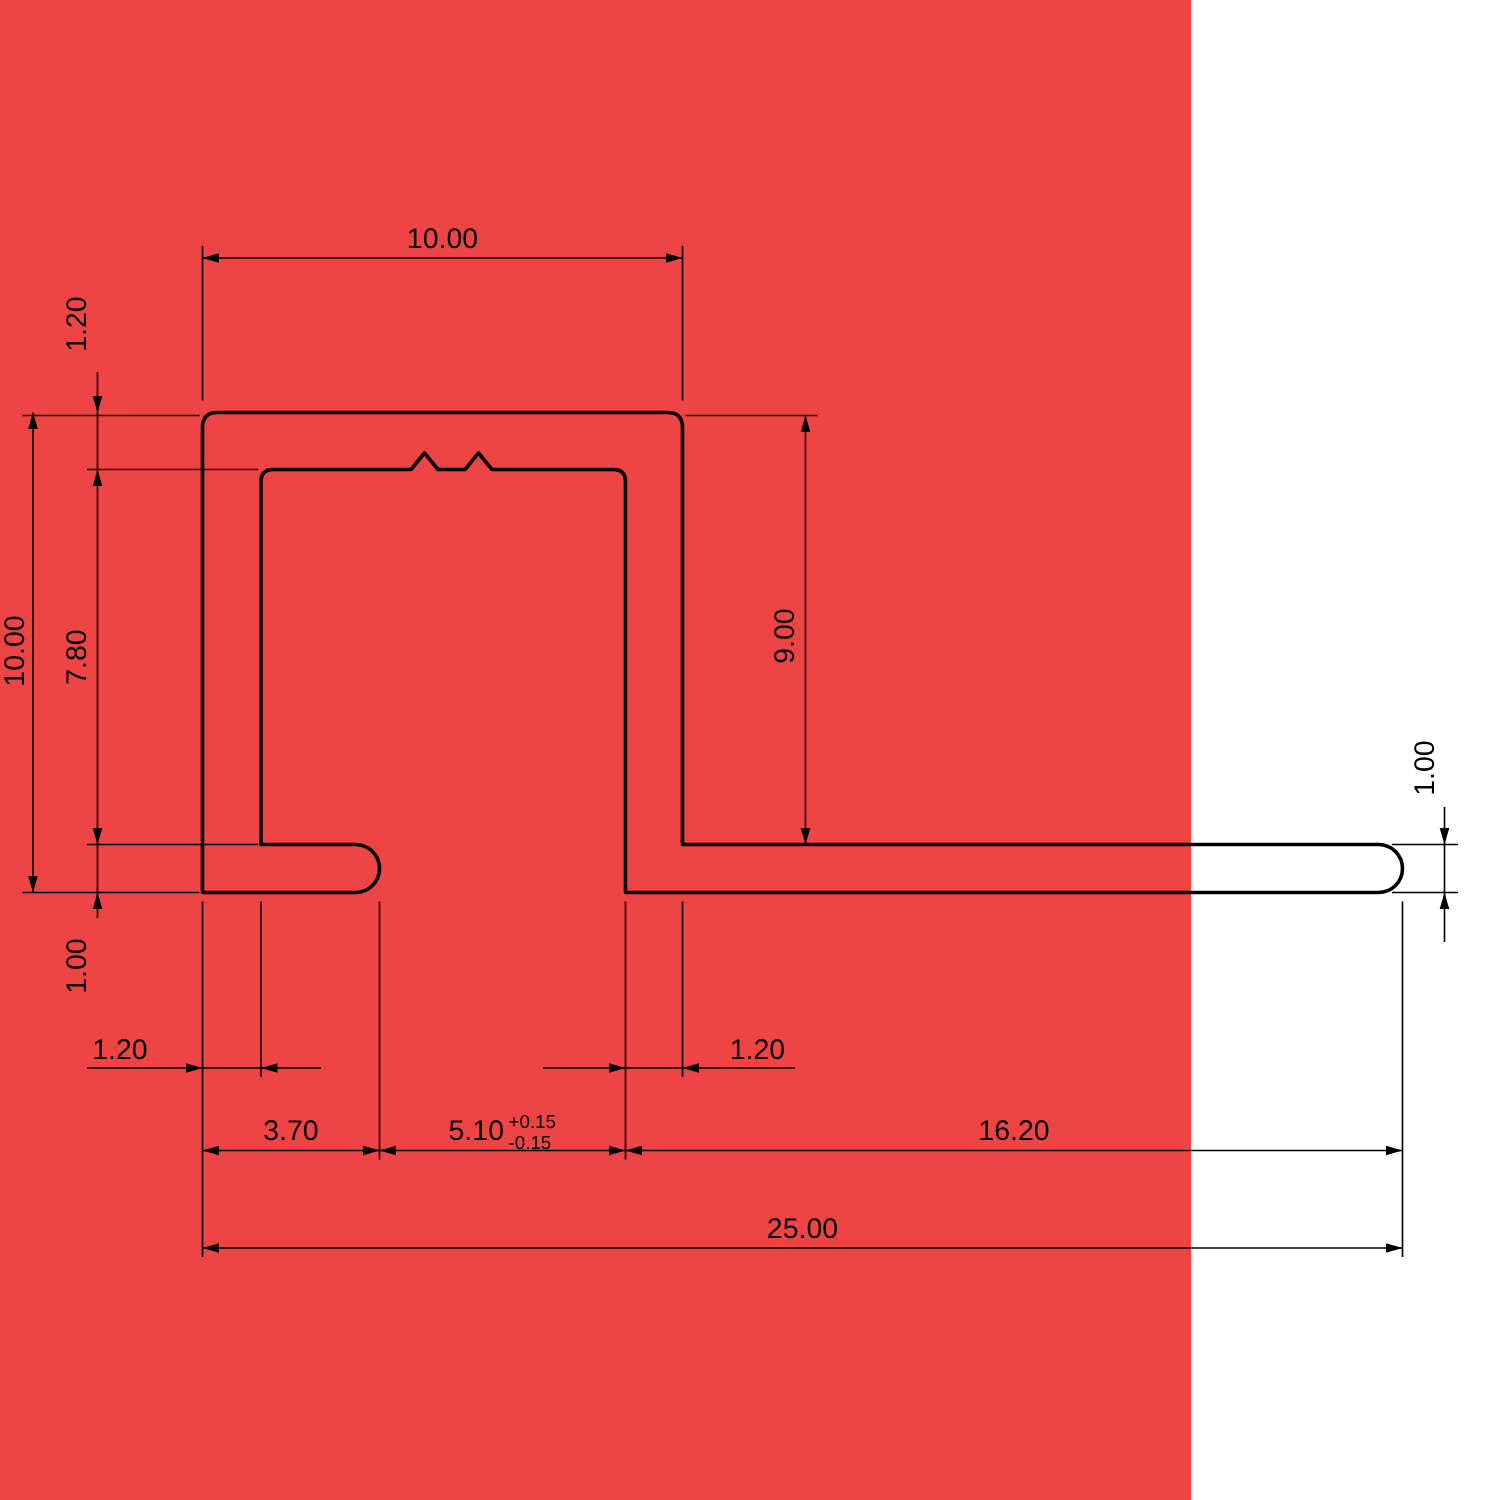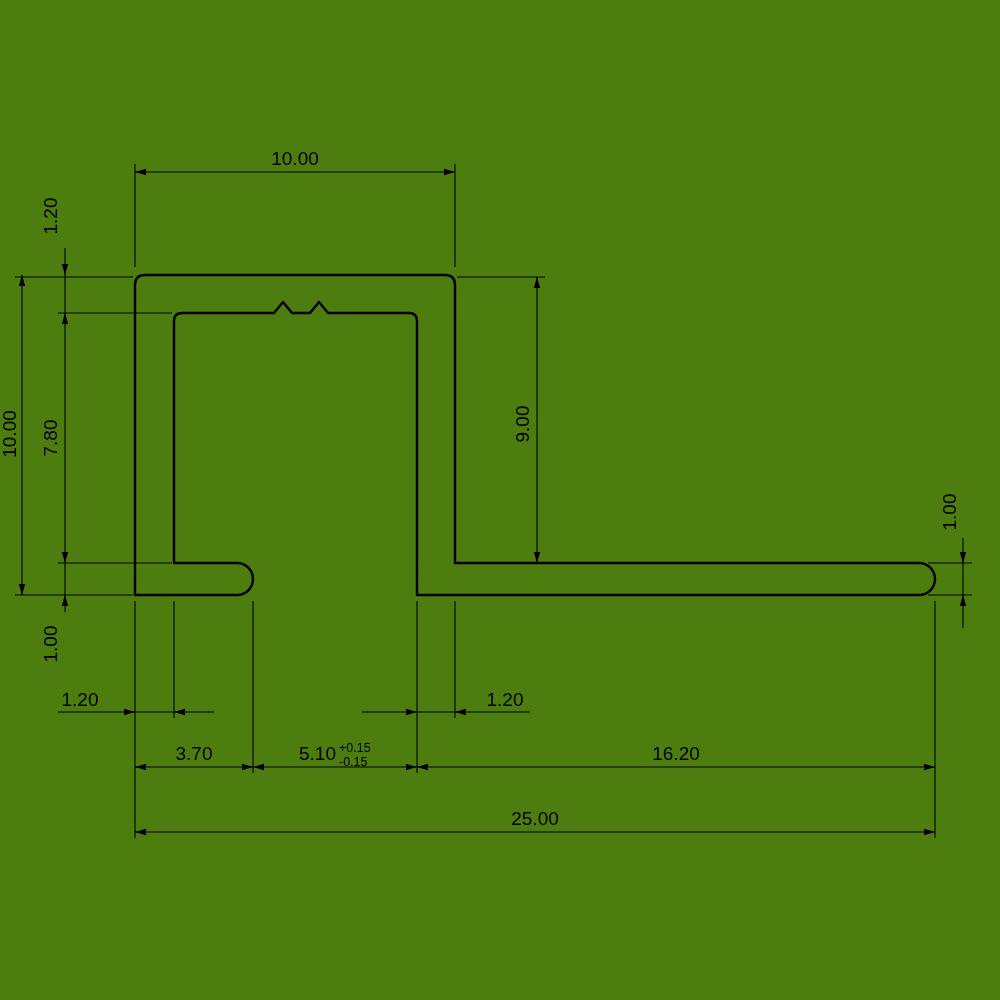--- a/index.html
+++ b/index.html
@@ -4,23 +4,23 @@
 <style>
   html, body {
     margin: 0;
     padding: 0;
     background: #ffffff;
     width: 1000px;
     height: 1000px;
     font-family: "Liberation Sans", sans-serif;
   }
   #drawing-root {
-    width: 1000px;
+    width: 794px;
     height: 1000px;
-    background: #4d7c0f;
+    background: #ef4444;
   }
   svg { display: block; }
   .outline {
     fill: none;
     stroke: #000000;
     stroke-width: 2.4;
     stroke-linejoin: round;
     stroke-linecap: round;
   }
   .thin {

